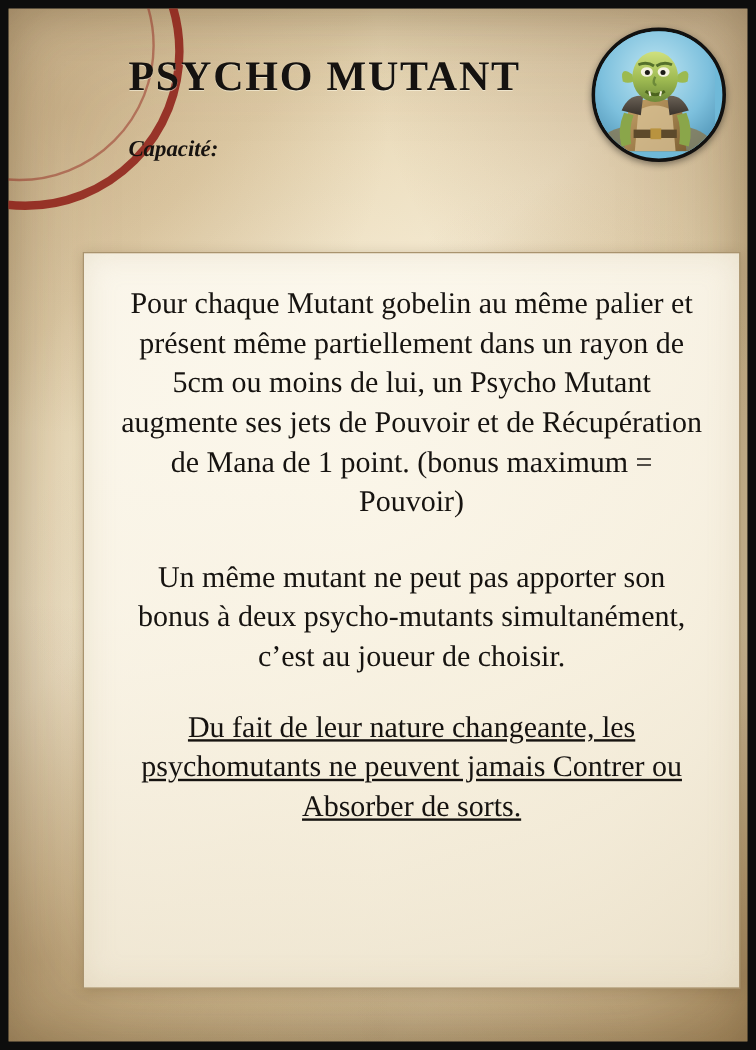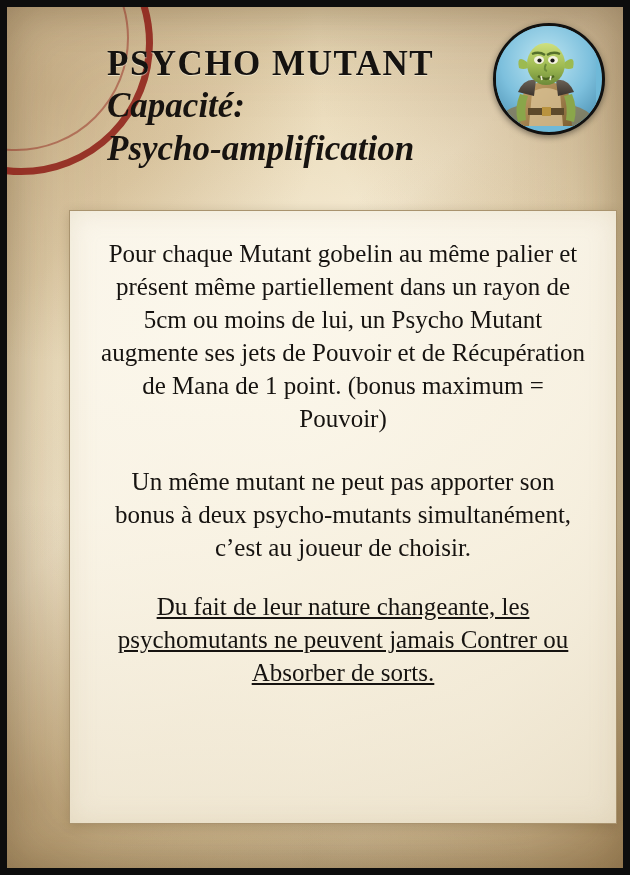--- a/index.html
+++ b/index.html
@@ -85,22 +85,22 @@
   .title {
     font-size: 35px;
     font-weight: bold;
     letter-spacing: 1.5px;
     color: #151210;
     line-height: 1.1;
     margin: 12px 0 0 0;
     text-shadow: 0 1px 0 rgba(255,255,240,0.5);
   }
   .subtitle {
-    margin-top: 0;
-    font-size: 35px;
+    margin-top: 29px;
+    font-size: 19px;
     font-style: italic;
     font-weight: bold;
     color: #171310;
     line-height: 1.25;
   }
 
   
   .portrait {
     position: absolute;
     right: 18px;
@@ -200,21 +200,20 @@
 
       <rect x="32" y="82" width="36" height="7" fill="#5d4a2b"></rect>
       <rect x="46" y="81" width="9" height="9" fill="#b9933f"></rect>
     </svg>
   </div>
 
   <div class="header">
     <div class="title">PSYCHO MUTANT</div>
     <div class="subtitle">
       <div>Capacité:</div>
-      <div>Psycho-amplification</div>
     </div>
   </div>
 
   <div class="panel">
     <p class="para gap-lg">Pour chaque Mutant gobelin au même palier et présent même partiellement dans un rayon de 5cm ou moins de lui, un Psycho Mutant augmente ses jets de Pouvoir et de Récupération de Mana de 1 point. (bonus maximum = Pouvoir)</p>
     <p class="para">Un même mutant ne peut pas apporter son bonus à deux psycho-mutants simultanément, c’est au joueur de choisir.</p>
     <p class="para">Du fait de leur nature changeante, les psychomutants ne peuvent jamais Contrer ou Absorber de sorts.</p>
   </div>
 
 </div>

